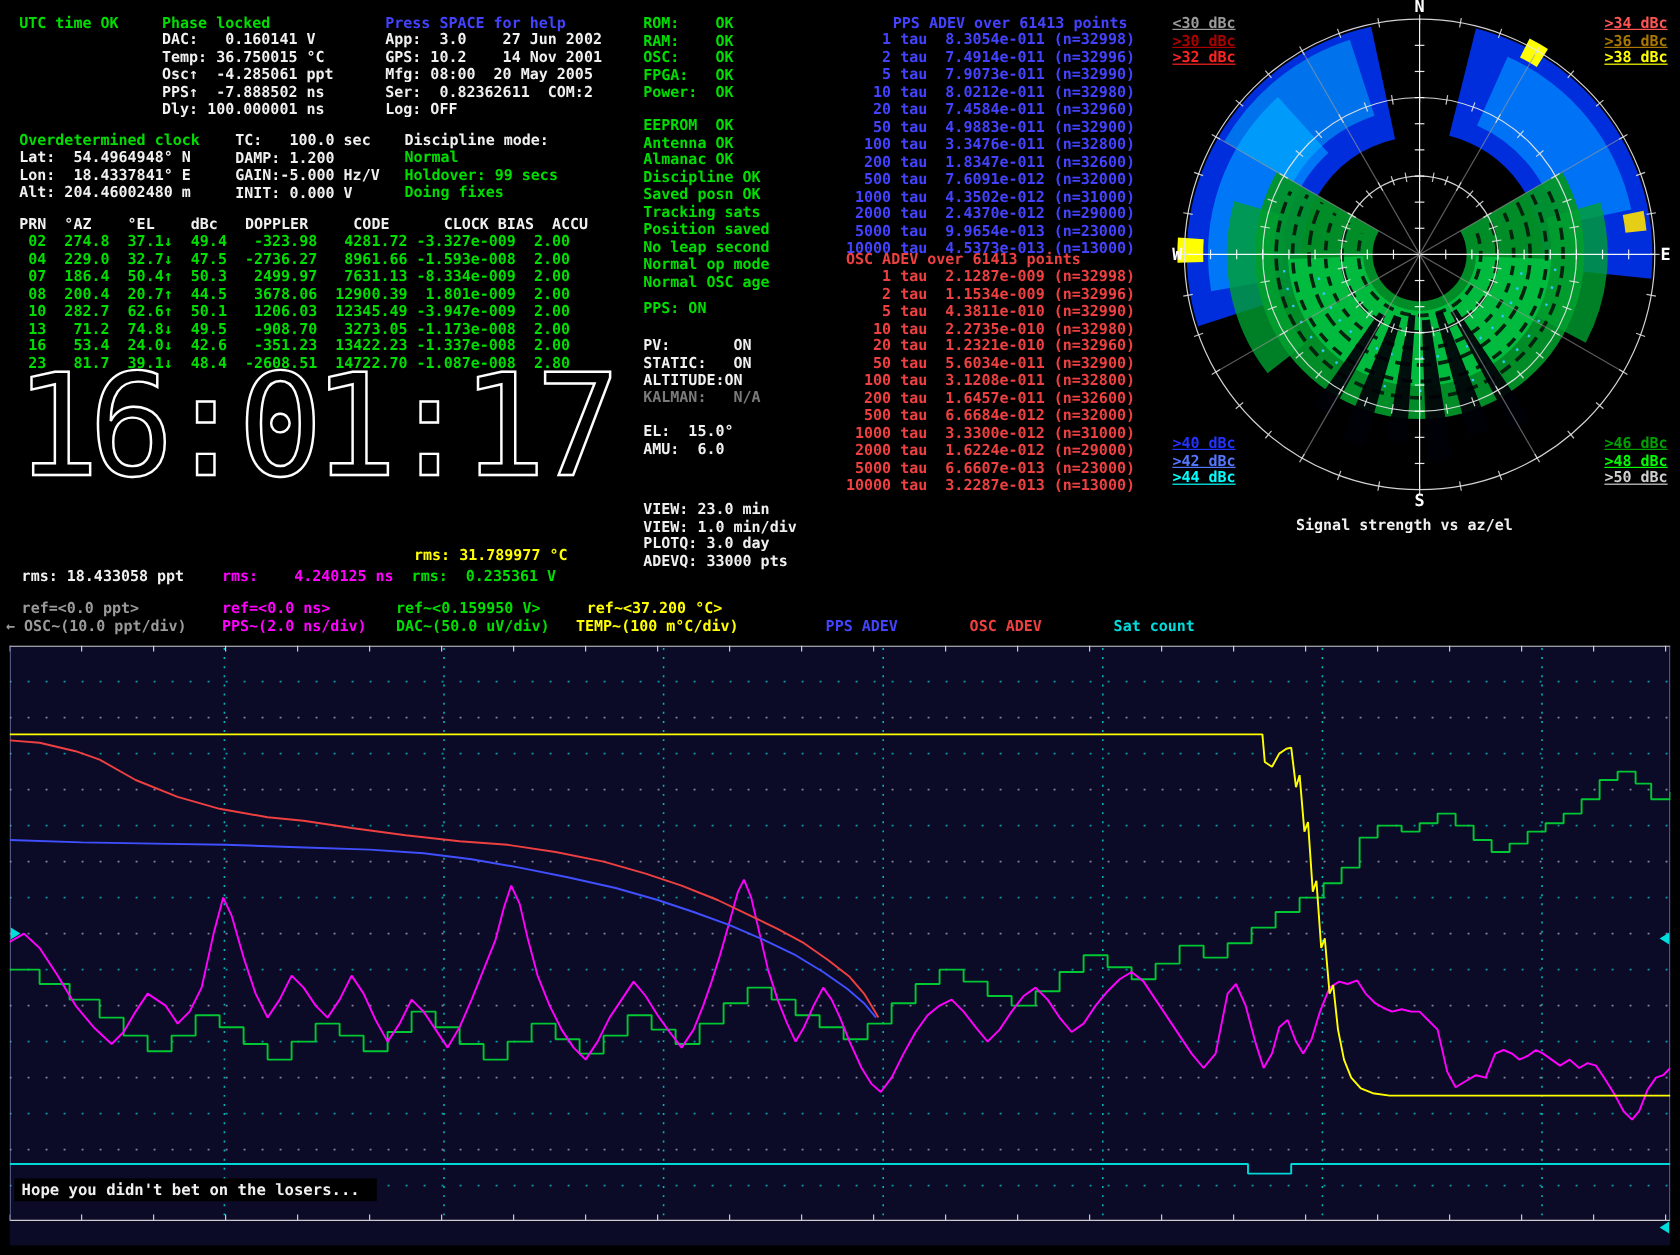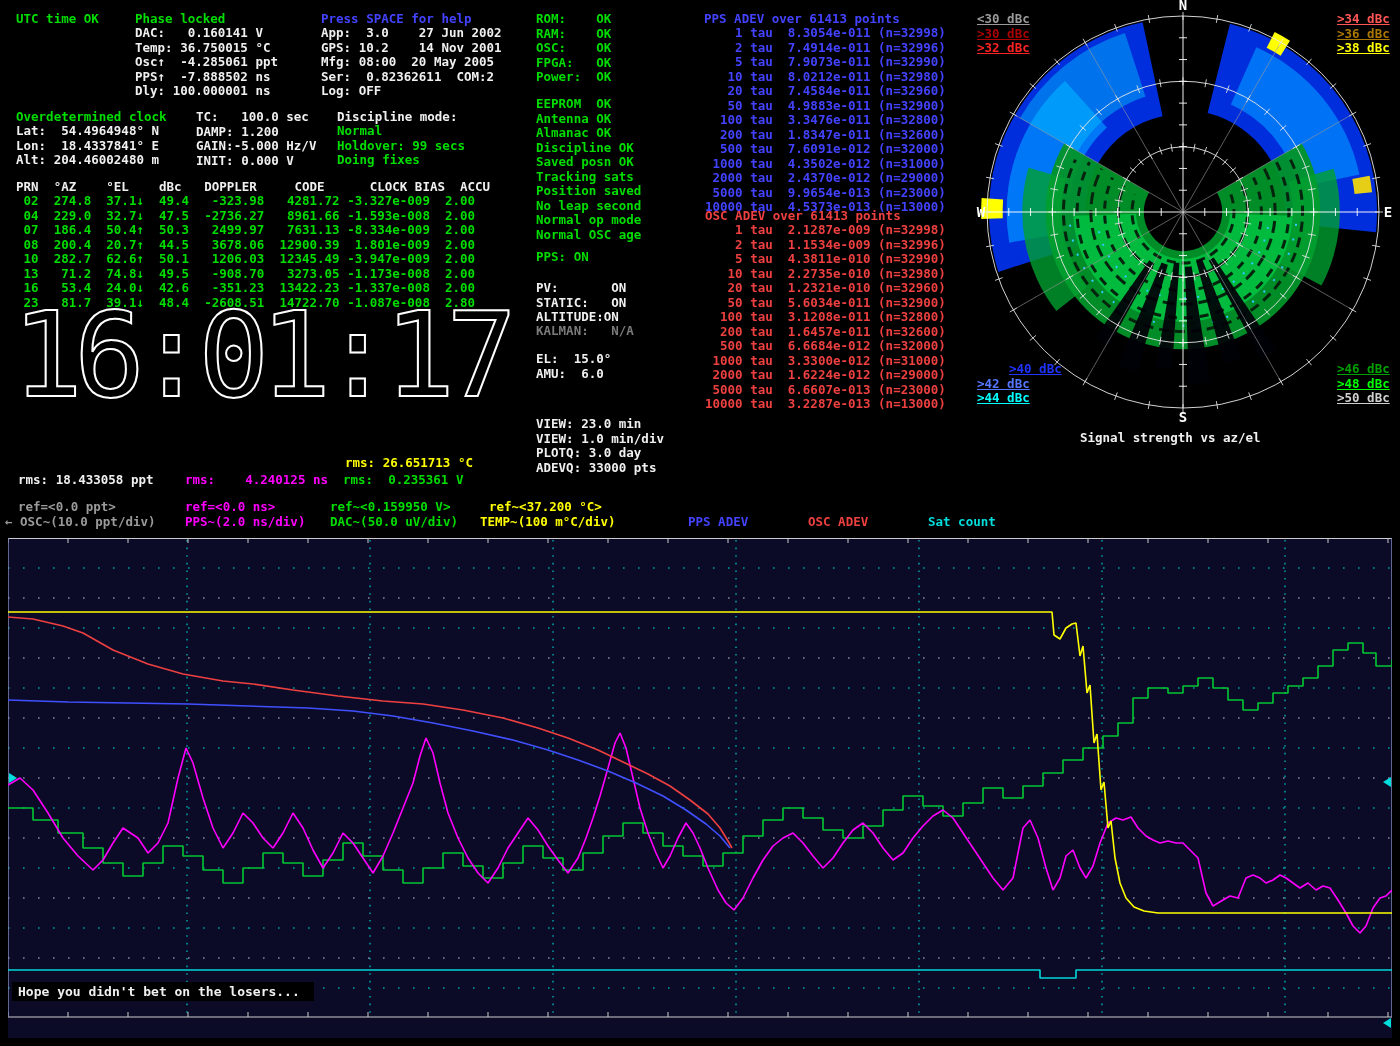--- a/index.html
+++ b/index.html
@@ -82,21 +82,21 @@
 STATIC:   ON
 ALTITUDE:ON</div>
   <div class="blk dim" style="left:536px;top:324px">KALMAN:   N/A</div>
   <div class="blk white" style="left:536px;top:352px">EL:  15.0°
 AMU:  6.0</div>
   <div class="blk white" style="left:536px;top:417px">VIEW: 23.0 min
 VIEW: 1.0 min/div
 PLOTQ: 3.0 day
 ADEVQ: 33000 pts</div>
 
-  <div class="blk blue" style="left:704px;top:12px">PPS ADEV over 61413 points</div>
+  <div class="blk blue" style="left:744px;top:12px">PPS ADEV over 61413 points</div>
   <div class="blk blue" style="left:705px;top:26px">    1 tau  8.3054e-011 (n=32998)
     2 tau  7.4914e-011 (n=32996)
     5 tau  7.9073e-011 (n=32990)
    10 tau  8.0212e-011 (n=32980)
    20 tau  7.4584e-011 (n=32960)
    50 tau  4.9883e-011 (n=32900)
   100 tau  3.3476e-011 (n=32800)
   200 tau  1.8347e-011 (n=32600)
   500 tau  7.6091e-012 (n=32000)
  1000 tau  4.3502e-012 (n=31000)
@@ -122,21 +122,21 @@
       <div style="color: rgb(154, 154, 154);">&lt;30 dBc</div>
       <div style="color: rgb(170, 0, 0);">&gt;30 dBc</div>
       <div style="color: rgb(255, 34, 34);">&gt;32 dBc</div>
     </div>
   <div class="dbc" style="position:absolute;left:1337px;top:12px">
       <div style="color: rgb(255, 85, 85);">&gt;34 dBc</div>
       <div style="color: rgb(170, 119, 0);">&gt;36 dBc</div>
       <div style="color: rgb(255, 255, 0);">&gt;38 dBc</div>
     </div>
   <div class="dbc" style="position:absolute;left:977px;top:362px">
-      <div style="color: rgb(34, 51, 255); margin-left: 32px;">&gt;40 dBc</div>
+      <div style="color: rgb(34, 51, 255);">&gt;40 dBc</div>
       <div style="color: rgb(85, 119, 255);">&gt;42 dBc</div>
       <div style="color: rgb(0, 255, 255);">&gt;44 dBc</div>
     </div>
   <div class="dbc" style="position:absolute;left:1337px;top:362px">
       <div style="color: rgb(0, 160, 0); text-align: center;">&gt;46 dBc</div>
       <div style="color: rgb(0, 255, 0);">&gt;48 dBc</div>
       <div style="color: rgb(207, 207, 207);">&gt;50 dBc</div>
     </div>
 
   <svg id="polar-svg" style="left:975px;top:0px" width="424" height="424" viewBox="0 0 424 424">
@@ -321,21 +321,21 @@
       <line x1="77.33333333333334" y1="208.00000000000003" x2="77.33333333333334" y2="216.00000000000003" stroke="#ffffff" stroke-width="1" opacity="0.9"></line>
       <line x1="55.55555555555554" y1="208.00000000000003" x2="55.55555555555554" y2="216.00000000000003" stroke="#ffffff" stroke-width="1" opacity="0.9"></line>
       <line x1="33.77777777777777" y1="208.00000000000003" x2="33.77777777777777" y2="216.00000000000003" stroke="#ffffff" stroke-width="1" opacity="0.9"></line>
       <text x="208" y="10" fill="#ffffff" text-anchor="middle" style="font:bold 14px &quot;DejaVu Sans Mono&quot;,monospace">N</text>
       <text x="208" y="422" fill="#ffffff" text-anchor="middle" style="font:bold 14px &quot;DejaVu Sans Mono&quot;,monospace">S</text>
       <text x="6" y="217" fill="#ffffff" text-anchor="middle" style="font:bold 14px &quot;DejaVu Sans Mono&quot;,monospace">W</text>
       <text x="413" y="217" fill="#ffffff" text-anchor="middle" style="font:bold 14px &quot;DejaVu Sans Mono&quot;,monospace">E</text>
     </svg>
   <div class="blk white" style="left:1080px;top:431px">Signal strength vs az/el</div>
 
-  <div class="blk yellow" style="left:345px;top:456px">rms: 26.651713 °C</div>
+  <div class="blk yellow" style="left:345px;top:456px">rms: 31.789977 °C</div>
   <div class="blk white" style="left:18px;top:473px">rms: 18.433058 ppt</div>
   <div class="blk magenta" style="left:185px;top:473px">rms:    4.240125 ns</div>
   <div class="blk green" style="left:343px;top:473px">rms:  0.235361 V</div>
 
   <div class="blk gray" style="left:18px;top:500px">ref=&lt;0.0 ppt&gt;</div>
   <div class="blk magenta" style="left:185px;top:500px">ref=&lt;0.0 ns&gt;</div>
   <div class="blk green" style="left:330px;top:500px">ref~&lt;0.159950 V&gt;</div>
   <div class="blk yellow" style="left:489px;top:500px">ref~&lt;37.200 °C&gt;</div>
 
   <div class="blk gray" style="left:5px;top:515px">← OSC~(10.0 ppt/div)</div>

